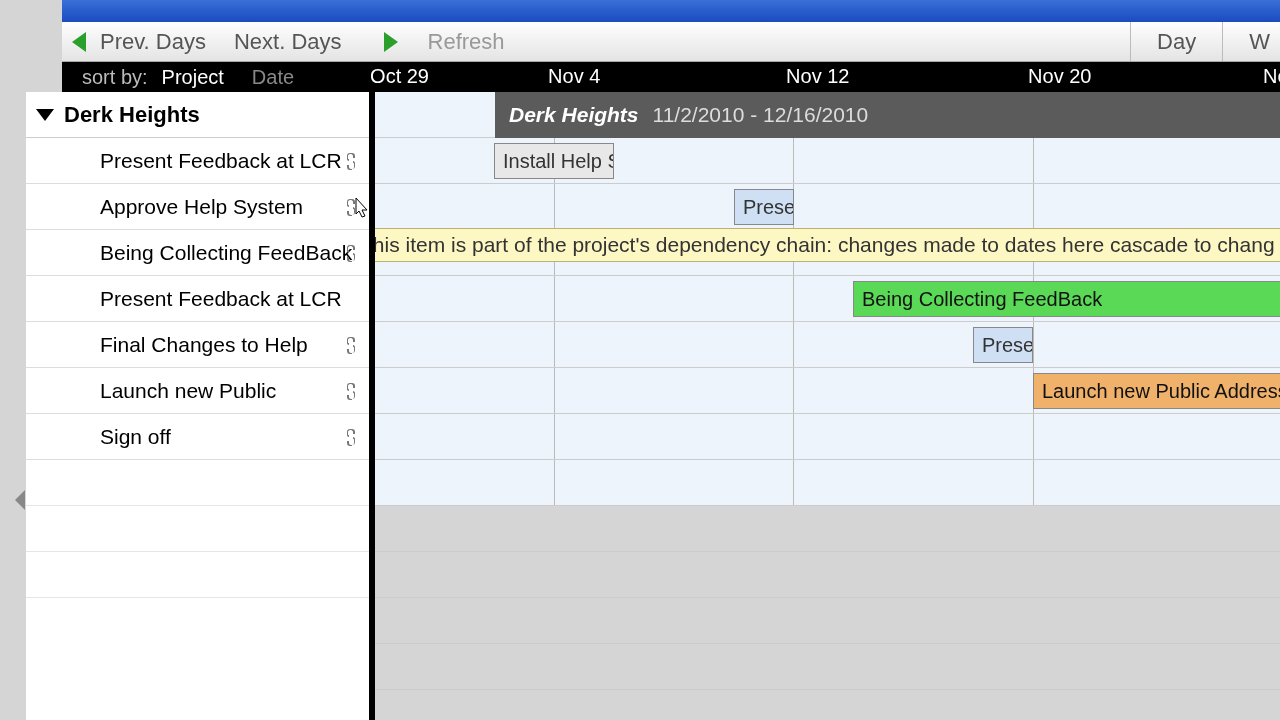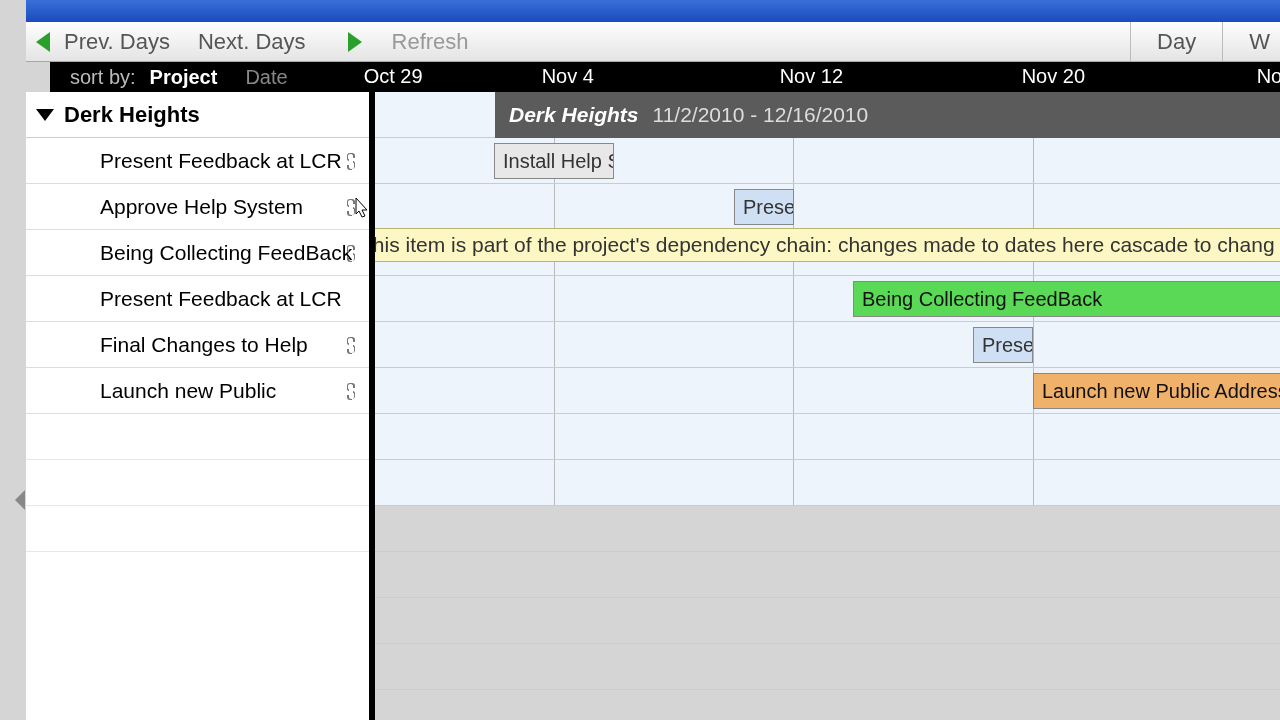--- a/index.html
+++ b/index.html
@@ -11,20 +11,21 @@
     overflow: hidden;
     position: relative;
   }
   .window {
     position: absolute;
     left: 26px;
     top: 0;
     right: 0;
     bottom: 0;
     background: #d5d5d5;
+    padding-left: 36px;
   }
   .titlebar {
     height: 22px;
     background: linear-gradient(#3a6fd8, #1a4bc0);
   }
   .toolbar {
     height: 40px;
     background: linear-gradient(#fefefe, #e4e4e4);
     border-bottom: 1px solid #a8a8a8;
     display: flex;
@@ -47,25 +48,24 @@
   .tb-view { padding: 0 26px; height:100%; display:flex; align-items:center; border-left:1px solid #bbb; cursor:pointer;}
   .tb-view.last { padding-left:26px; padding-right:0;}
   
   .header-row {
     height: 30px;
     background: #000;
     color:#fff;
     display:flex;
     align-items:center;
     font-size:20px;
-    margin-left:24px;
   }
   .header-row .sort-label { color:#bbb; padding-left:20px;}
   .header-row .sort-opt { padding:0 14px; cursor:pointer;}
-  .header-row .sort-opt.active { font-weight:bold; color:#fff;}
+  .header-row .sort-opt.active { font-weight:normal; color:#fff;}
   .header-row .sort-opt.inactive { color:#888;}
   .hdr-dates { display:flex; flex:1; position:relative; height:100%;}
   .hdr-date { position:absolute; top:3px; white-space:nowrap; }
   
   .body {
     position:absolute;
     left:0; right:0;
     top:92px;
     bottom:0;
     display:flex;
@@ -263,20 +263,28 @@
         </span>
       </div>
       <div class="task-row">
         <span>Launch new Public</span>
         <span class="link-icon">
           <svg viewBox="0 0 10 20">
               <path d="M3 2c-2 0-3 1-3 3v3c0 1 1 2 2 2v-2c-1 0-1 0-1-1V5c0-1 1-2 2-2h1c1 0 2 1 2 2v2h2V5c0-2-1-3-3-3H3zM5 18c2 0 3-1 3-3v-3c0-1-1-2-2-2v2c1 0 1 0 1 1v3c0 1-1 2-2 2H4c-1 0-2-1-2-2v-2H0v2c0 2 1 3 3 3h2z" fill="#777"></path>
             </svg>
         </span>
       </div>
+      <div class="task-row">
+        <span>Sign off</span>
+        <span class="link-icon">
+          <svg viewBox="0 0 10 20">
+              <path d="M3 2c-2 0-3 1-3 3v3c0 1 1 2 2 2v-2c-1 0-1 0-1-1V5c0-1 1-2 2-2h1c1 0 2 1 2 2v2h2V5c0-2-1-3-3-3H3zM5 18c2 0 3-1 3-3v-3c0-1-1-2-2-2v2c1 0 1 0 1 1v3c0 1-1 2-2 2H4c-1 0-2-1-2-2v-2H0v2c0 2 1 3 3 3h2z" fill="#777"></path>
+            </svg>
+        </span>
+      </div>
       <div class="empty-rows">
         <div class="erow"></div>
           <div class="erow"></div>
           <div class="erow"></div>
       </div>
     </div>
 
     <div class="split-right">
       <div class="gantt-grid">
 

